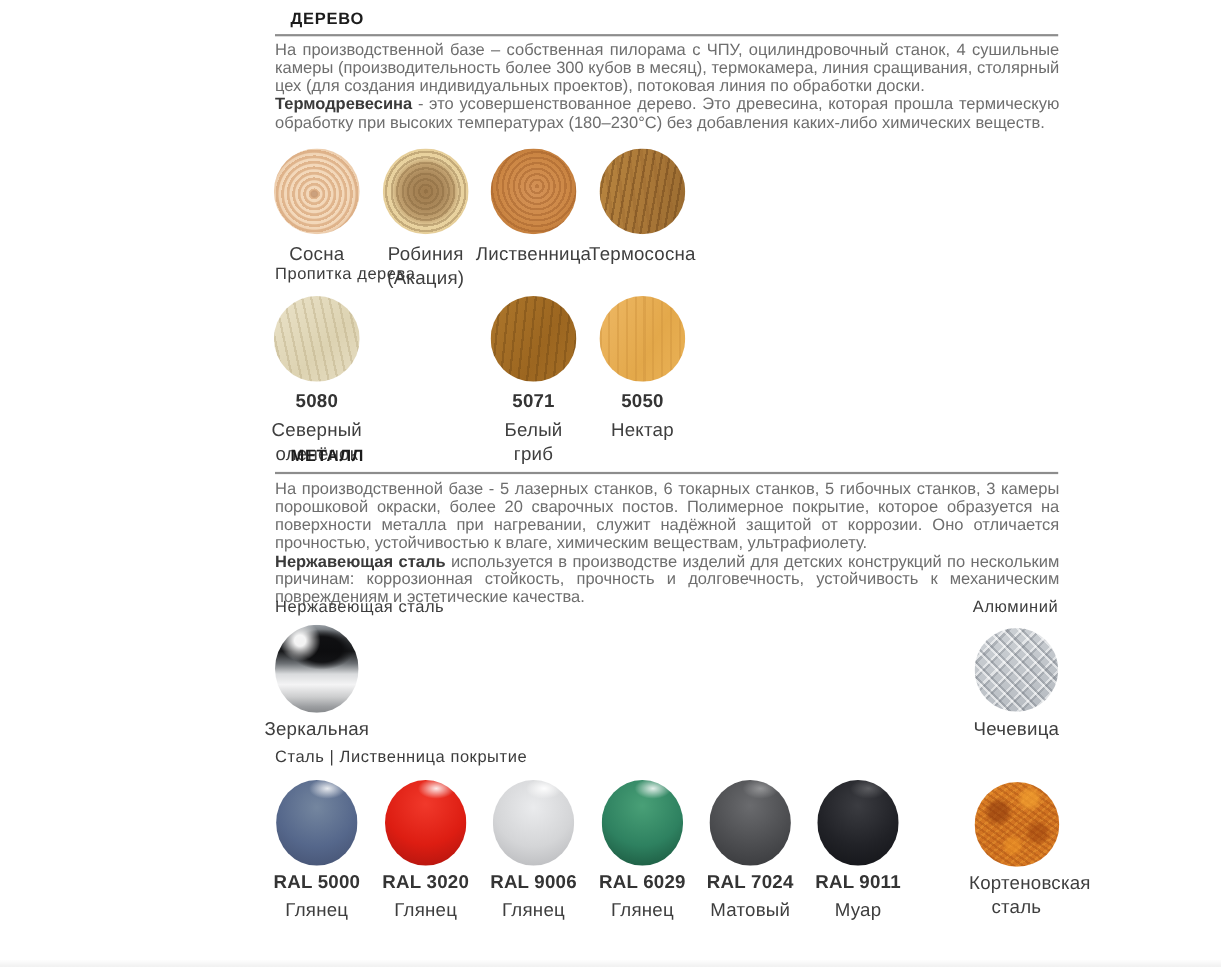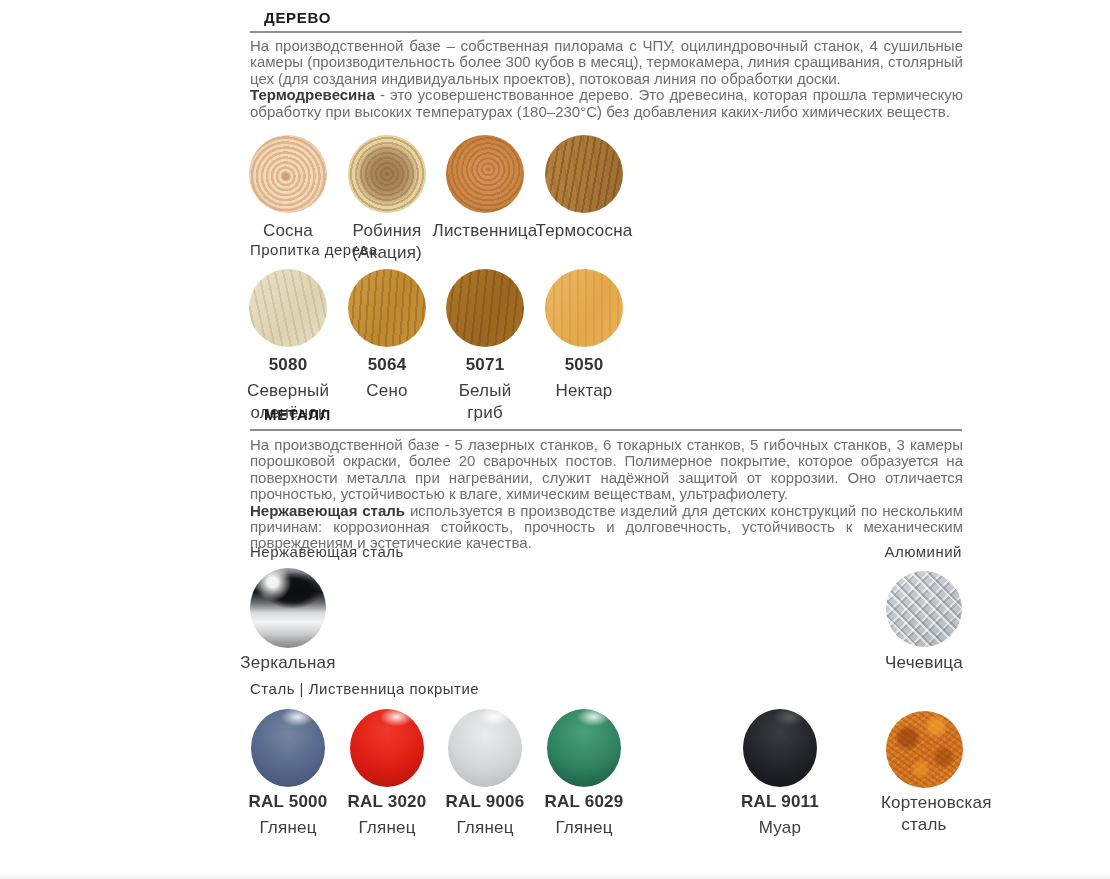--- a/index.html
+++ b/index.html
@@ -146,27 +146,20 @@
 
   <div class="sub-title" style="left:250px;top:241px">Пропитка дерева</div>
 
   <div class="swatch" style="left:226px;top:269px">
     <div class="circle c-5080"></div>
     <div class="cap">
         <div class="code">5080</div>
         <div class="nm">Северный оленёнок</div>
       </div>
   </div>
-  <div class="swatch" style="left:325px;top:269px">
-    <div class="circle c-5064"></div>
-    <div class="cap">
-        <div class="code">5064</div>
-        <div class="nm">Сено</div>
-      </div>
-  </div>
   <div class="swatch" style="left:423px;top:269px">
     <div class="circle c-5071"></div>
     <div class="cap">
         <div class="code">5071</div>
         <div class="nm">Белый гриб</div>
       </div>
   </div>
   <div class="swatch" style="left:522px;top:269px">
     <div class="circle c-5050"></div>
     <div class="cap">
@@ -218,20 +211,27 @@
         <div class="nm">Глянец</div>
       </div>
   </div>
   <div class="swatch" style="left:522px;top:709px">
     <div class="ball b-ral6029"></div>
     <div class="cap" style="margin-top:4px">
         <div class="code">RAL 6029</div>
         <div class="nm">Глянец</div>
       </div>
   </div>
+  <div class="swatch" style="left:620px;top:709px">
+    <div class="ball b-ral7024"></div>
+    <div class="cap" style="margin-top:4px">
+        <div class="code">RAL 7024</div>
+        <div class="nm">Матовый</div>
+      </div>
+  </div>
   <div class="swatch" style="left:718px;top:709px">
     <div class="ball b-ral9011"></div>
     <div class="cap" style="margin-top:4px">
         <div class="code">RAL 9011</div>
         <div class="nm">Муар</div>
       </div>
   </div>
   <div class="swatch" style="left:862px;top:711px">
     <div class="circle c-corten"></div>
     <div class="cap" style="margin-top:4px">

